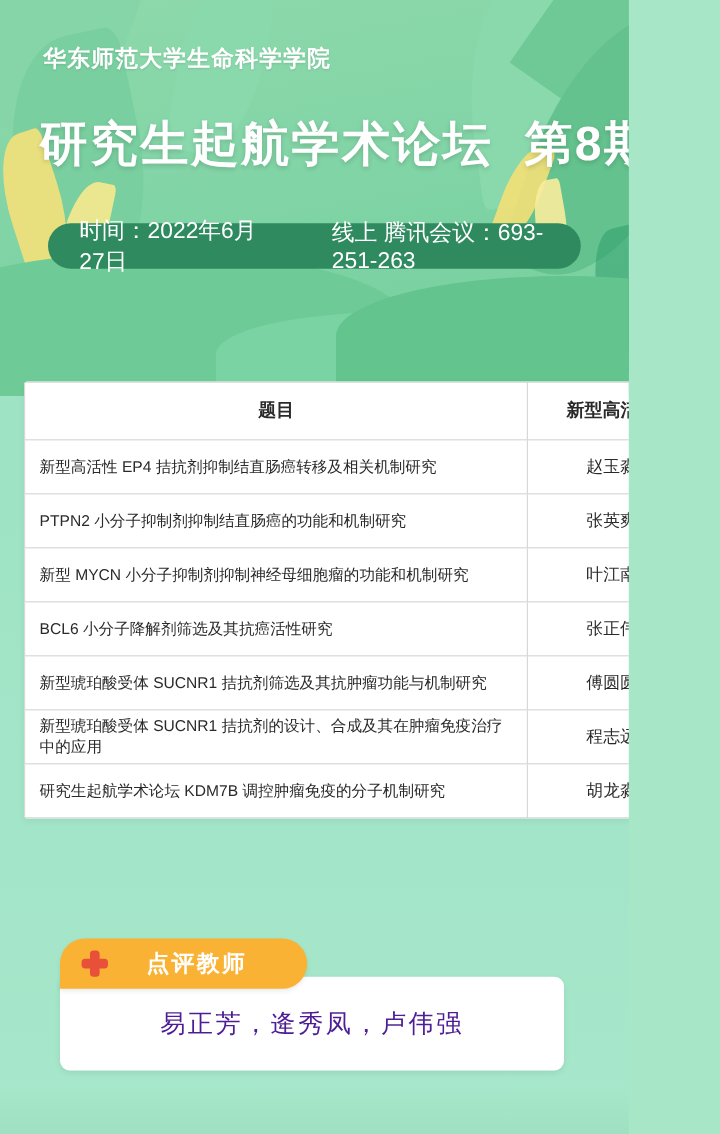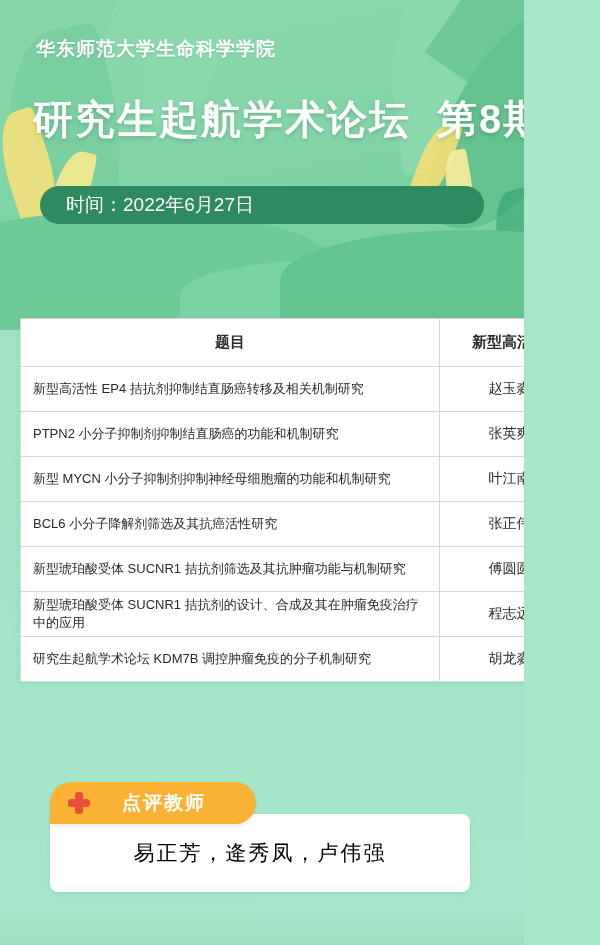--- a/index.html
+++ b/index.html
@@ -181,21 +181,21 @@
     width: 420px; height: 78px;
     background: #ffffff;
     border-radius: 8px;
     display: flex;
     align-items: center;
     justify-content: center;
     box-shadow: 0 2px 6px rgba(0,0,0,.07);
   }
   .teacher-names {
     font-size: 21px;
-    color: #000000;
+    color: #4c1d95;
     letter-spacing: 2px;
   }
 
   .bottom-deco {
     position: absolute;
     bottom: 0; left: 0;
     width: 600px; height: 40px;
     background: linear-gradient(180deg, rgba(167,231,203,0) 0%, #9fe0c2 100%);
   }
 </style>
@@ -225,20 +225,21 @@
   </div>
 
   <div class="org">华东师范大学生命科学学院</div>
 
   <div class="main-title">
     <span>研究生起航学术论坛</span><span class="issue">第8期</span>
   </div>
 
   <div class="info-bar">
     <span class="time">时间：2022年6月27日</span>
+    <span class="meeting">线上 腾讯会议：693-251-263</span>
   </div>
 
   <div class="table-wrap">
     <table>
       <thead>
         <tr>
           <th class="col-title">题目</th>
           <th class="col-name">新型高活性</th>
         </tr>
       </thead>

